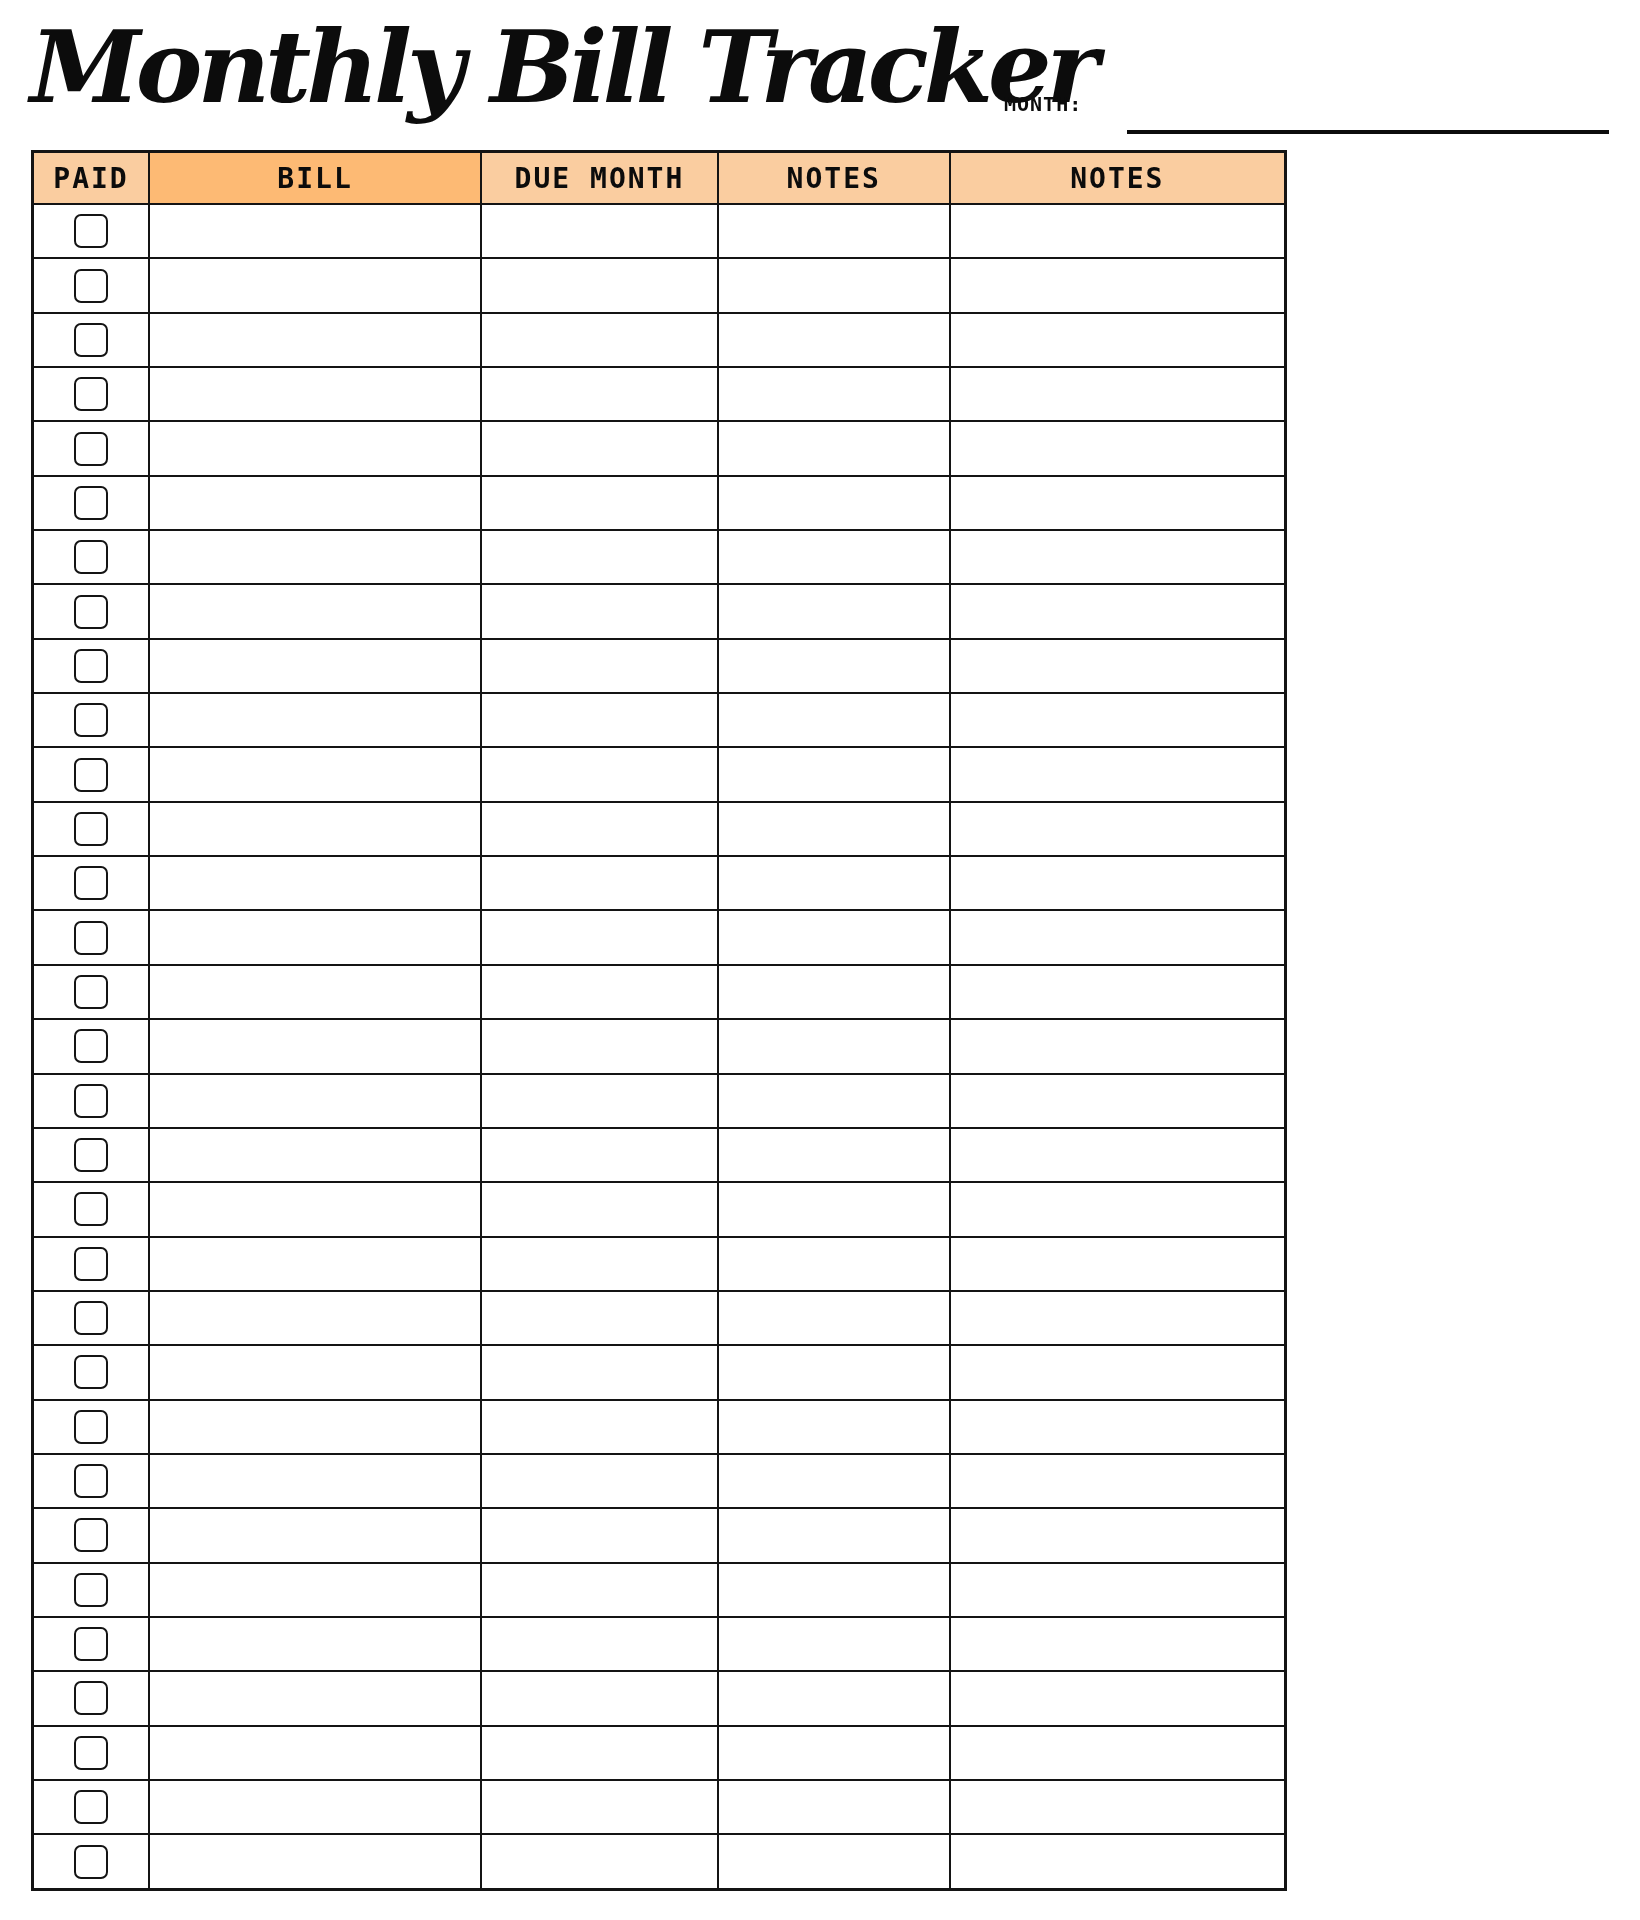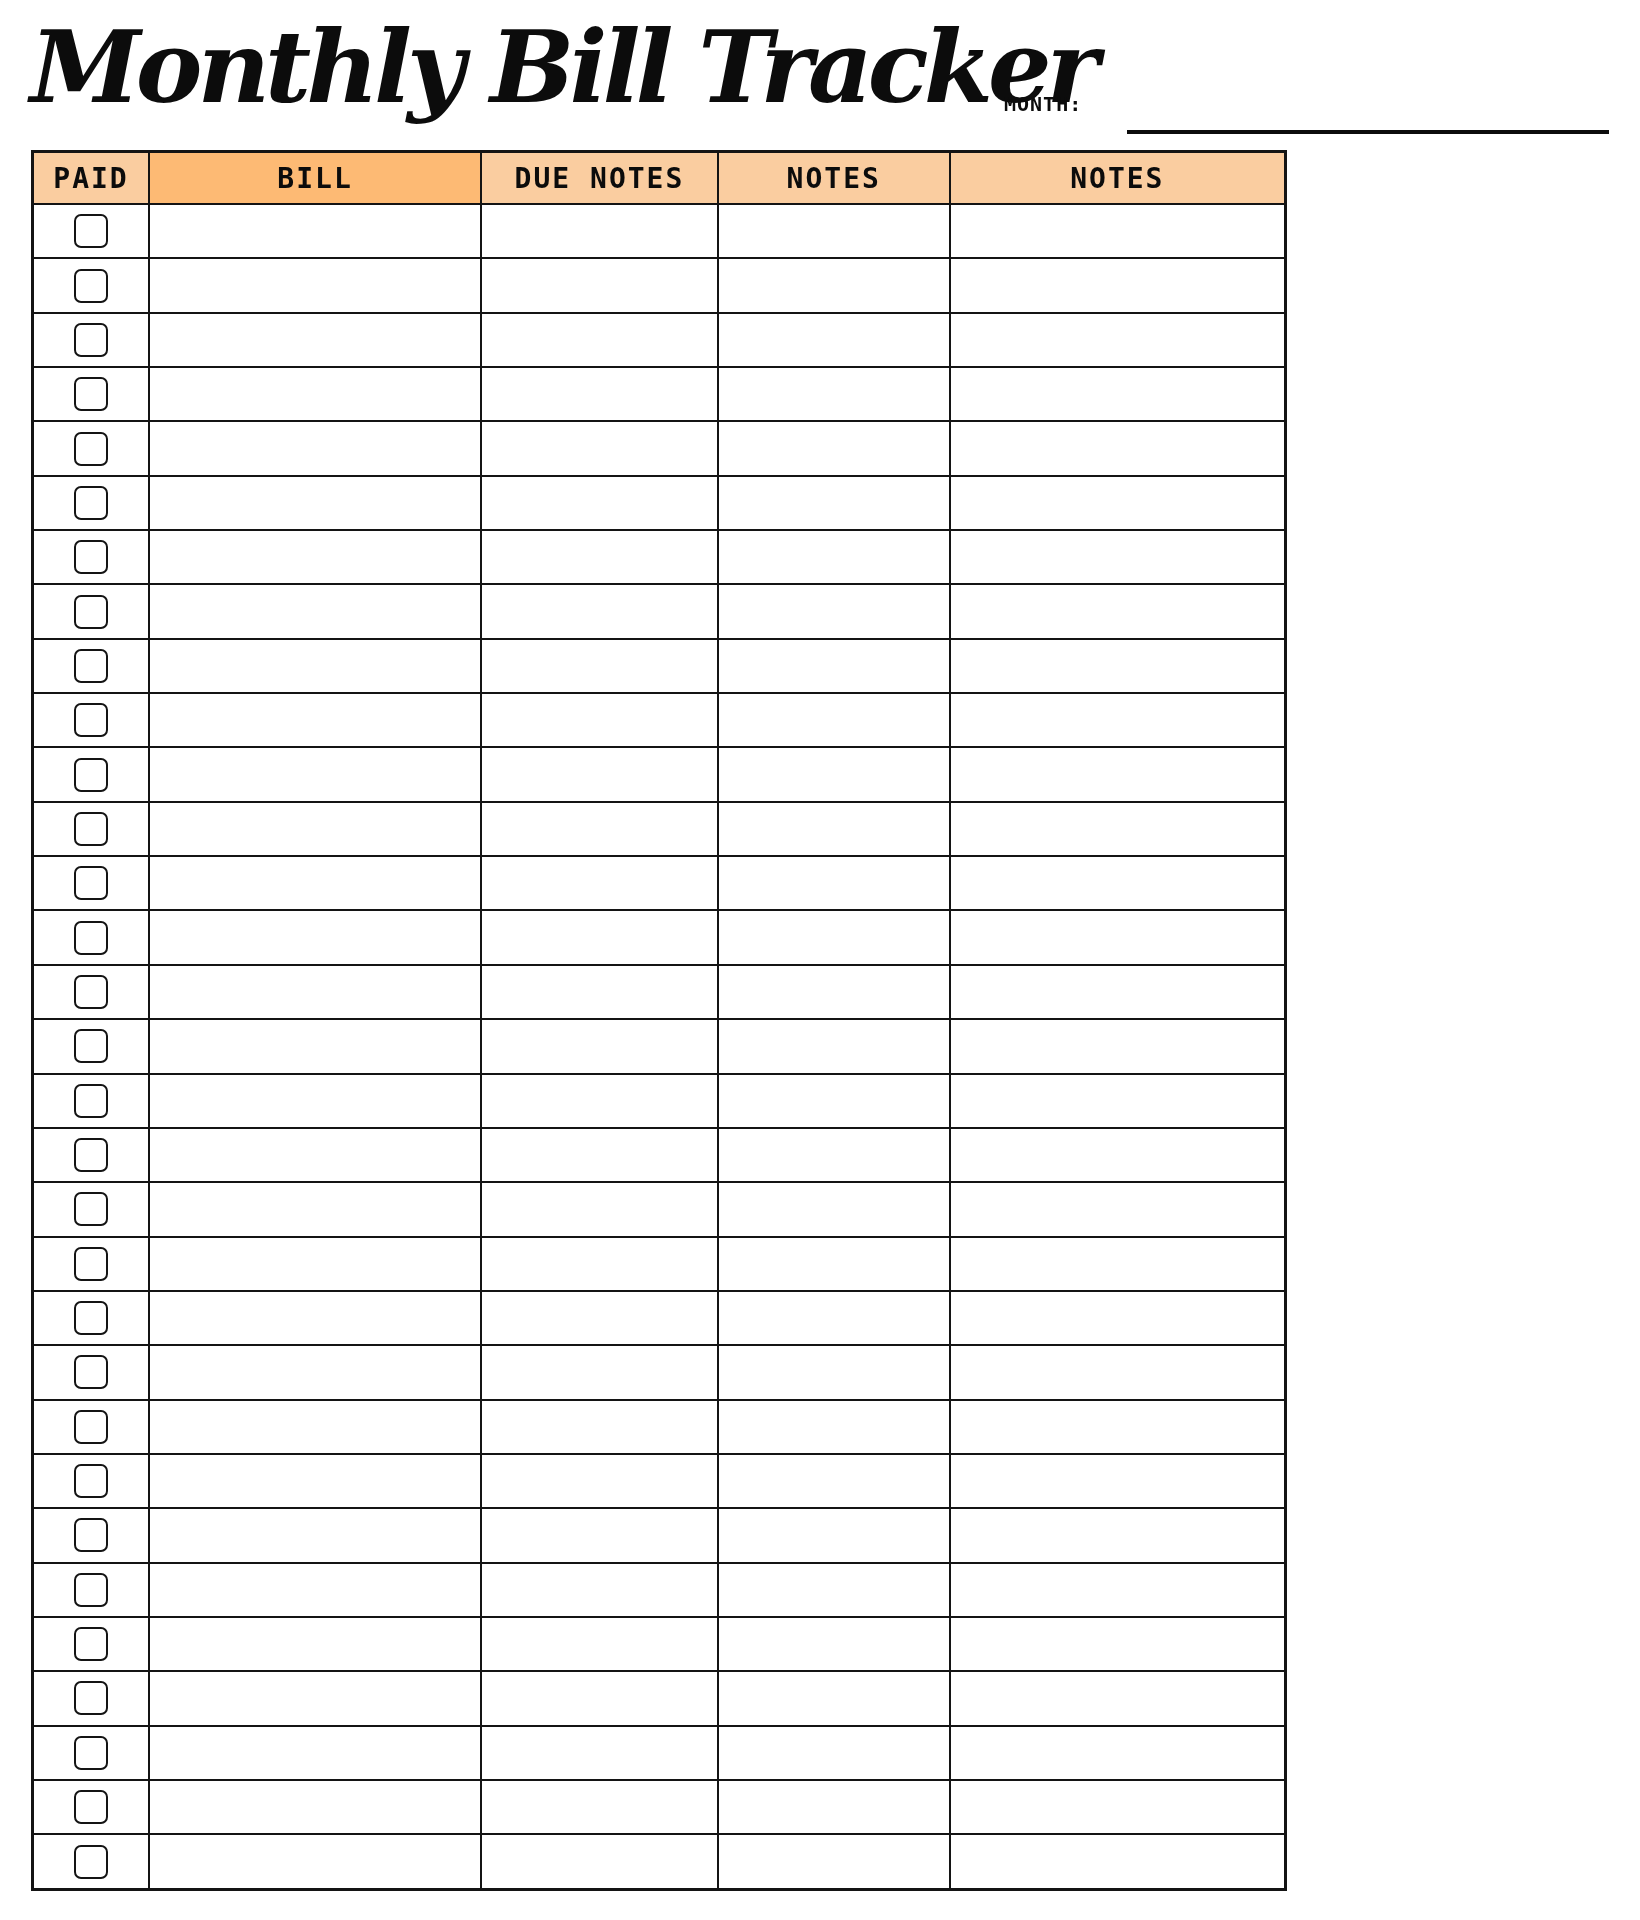--- a/index.html
+++ b/index.html
@@ -101,21 +101,21 @@
         <col style="width: 9.3%;">
         <col style="width: 26.5%;">
         <col style="width: 18.9%;">
         <col style="width: 18.5%;">
         <col style="width: 26.8%;">
       </colgroup>
     <thead>
       <tr>
         <th style="background: rgb(250, 205, 160);">PAID</th>
         <th style="background: #fdba74;">BILL</th>
-        <th style="background: rgb(250, 205, 160);">DUE NOTES</th>
+        <th style="background: rgb(250, 205, 160);">DUE MONTH</th>
         <th style="background: rgb(250, 205, 160);">NOTES</th>
         <th style="background: rgb(250, 205, 160);">NOTES</th>
       </tr>
     </thead>
     <tbody id="rows">
         <tr>
           <td>
             <span class="checkbox"></span>
           </td>
           <td></td>

